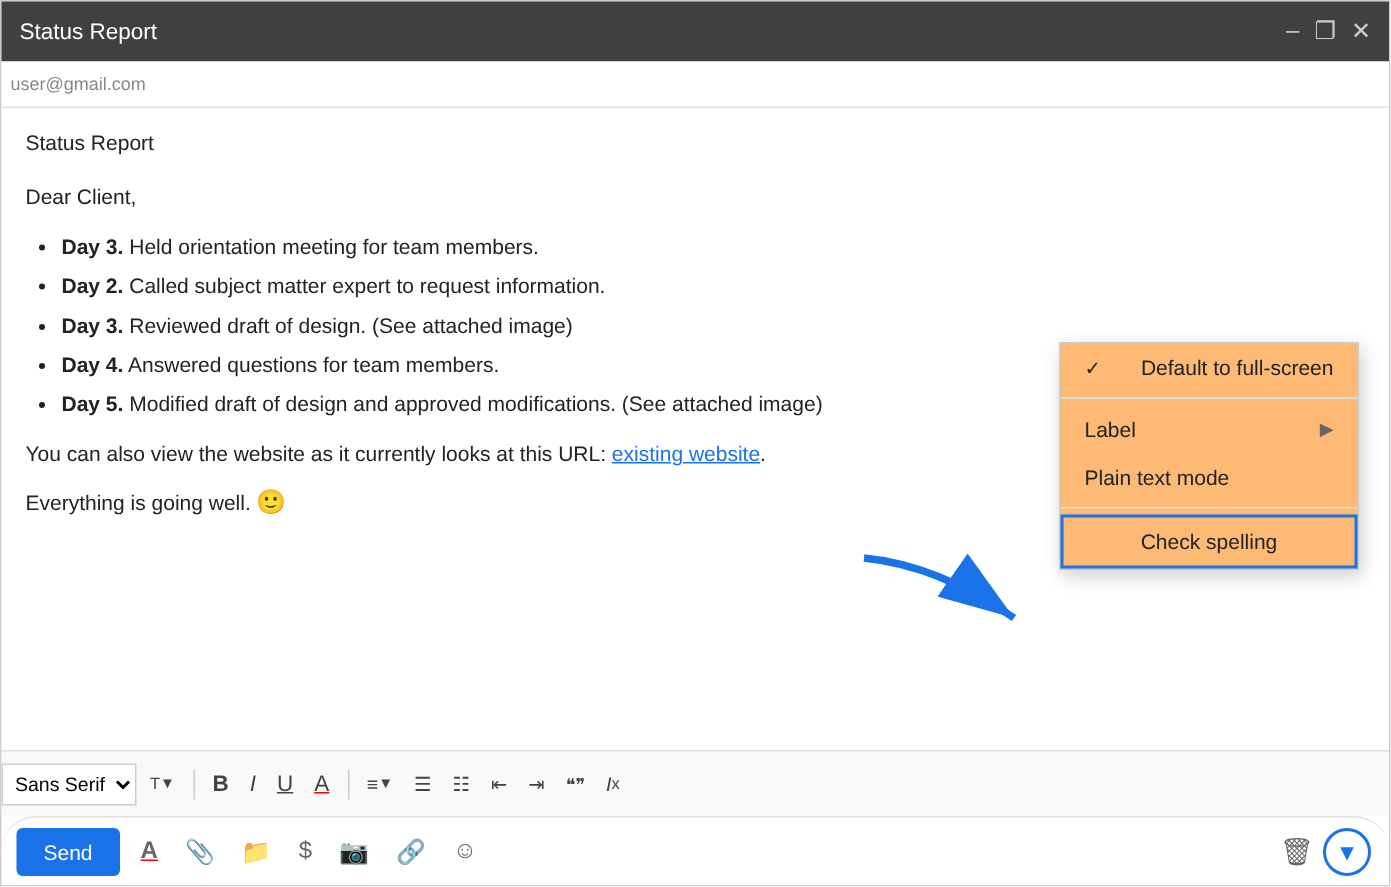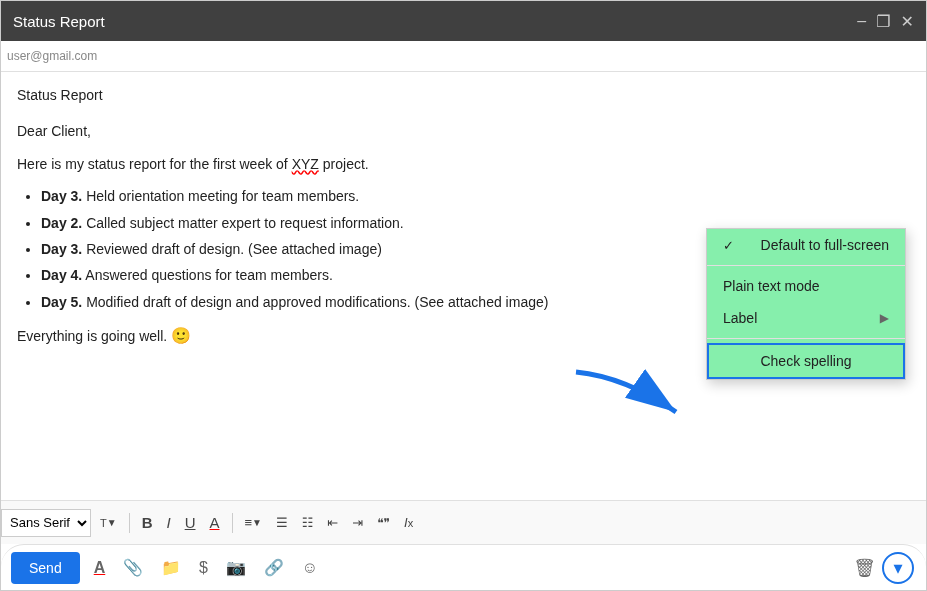--- a/index.html
+++ b/index.html
@@ -107,21 +107,21 @@
 
     .emoji {
       font-size: 16px;
     }
 
     
     .context-menu {
       position: absolute;
       right: 20px;
       bottom: 120px;
-      background: #86efac;
+      background: #fdba74;
       border: 1px solid #ccc;
       box-shadow: 2px 4px 12px rgba(0,0,0,0.2);
       min-width: 200px;
       z-index: 100;
       font-size: 14px;
     }
 
     .context-menu-item {
       padding: 8px 16px;
       cursor: pointer;
@@ -274,52 +274,52 @@
     <div class="email-from">user@gmail.com</div>
   </div>
 
   <div class="compose-area" style="position:relative;">
 
     <div class="email-body">
       <p style="margin-bottom:14px;">Status Report</p>
 
       <p>Dear Client,</p>
 
-      <p>
-        <span>Here is my status report for the first week of</span>
-        <span class="xyz-underline">XYZ</span>
-        <span>project.</span>
-      </p>
 
       <ul>
         <li><span class="bold">Day 3.</span> Held orientation meeting for team members.</li>
         <li><span class="bold">Day 2.</span> Called subject matter expert to request information.</li>
         <li><span class="bold">Day 3.</span> Reviewed draft of design. (See attached image)</li>
         <li><span class="bold">Day 4.</span> Answered questions for team members.</li>
         <li><span class="bold">Day 5.</span> Modified draft of design and approved modifications. (See attached image)</li>
       </ul>
 
+      <p>
+        <span>You can also view the website as it currently looks at this URL:</span>
+        <span> </span>
+        <a class="link-blue">existing website</a>.
+      </p>
 
       <p>
         <span>Everything is going well.</span>
         <span class="emoji">🙂</span>
       </p>
     </div>
 
     <div class="context-menu">
       <div class="context-menu-item checked">
         <span>Default to full-screen</span>
       </div>
       <div class="context-menu-divider"></div>
       <div class="context-menu-item">
-        <span>Plain text mode</span>
+        <span>Label</span>
+        <span class="arrow">▶</span>
       </div>
       <div class="context-menu-item">
-        <span>Label</span>
-        <span class="arrow">▶</span>
+        <span>Plain text mode</span>
       </div>
       <div class="context-menu-divider"></div>
       <div class="context-menu-item highlighted" style="border:2px solid #1a73e8;justify-content:center;">
         <span>Check spelling</span>
       </div>
     </div>
 
     <div class="big-arrow">
       <svg width="120" height="80" viewBox="0 0 120 80">
         <defs>

